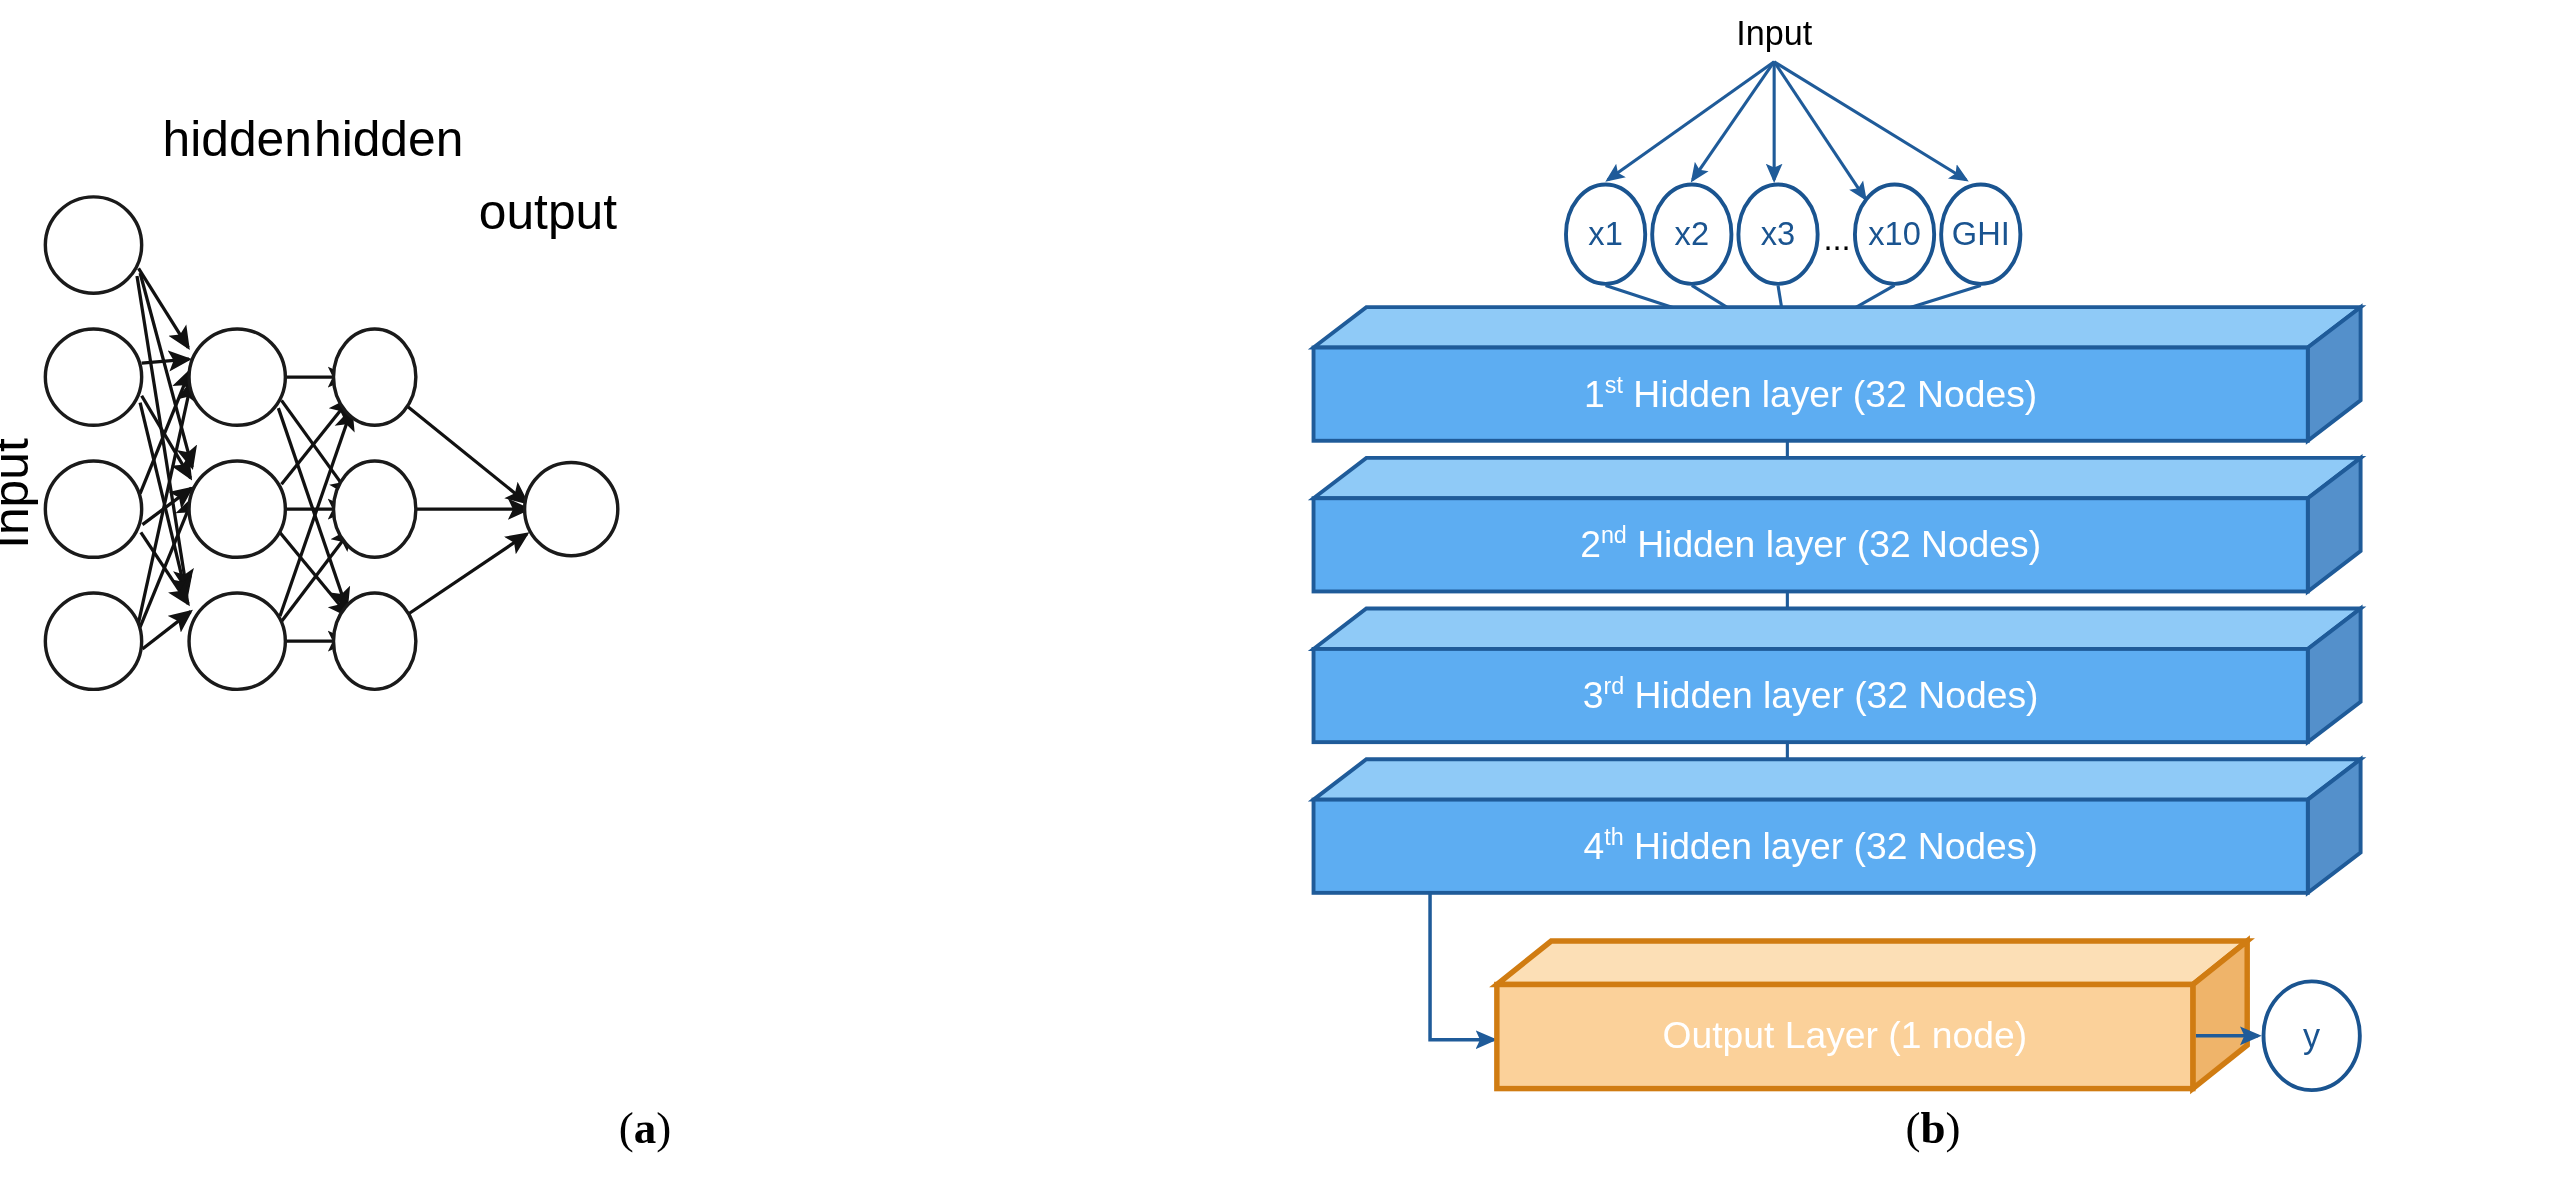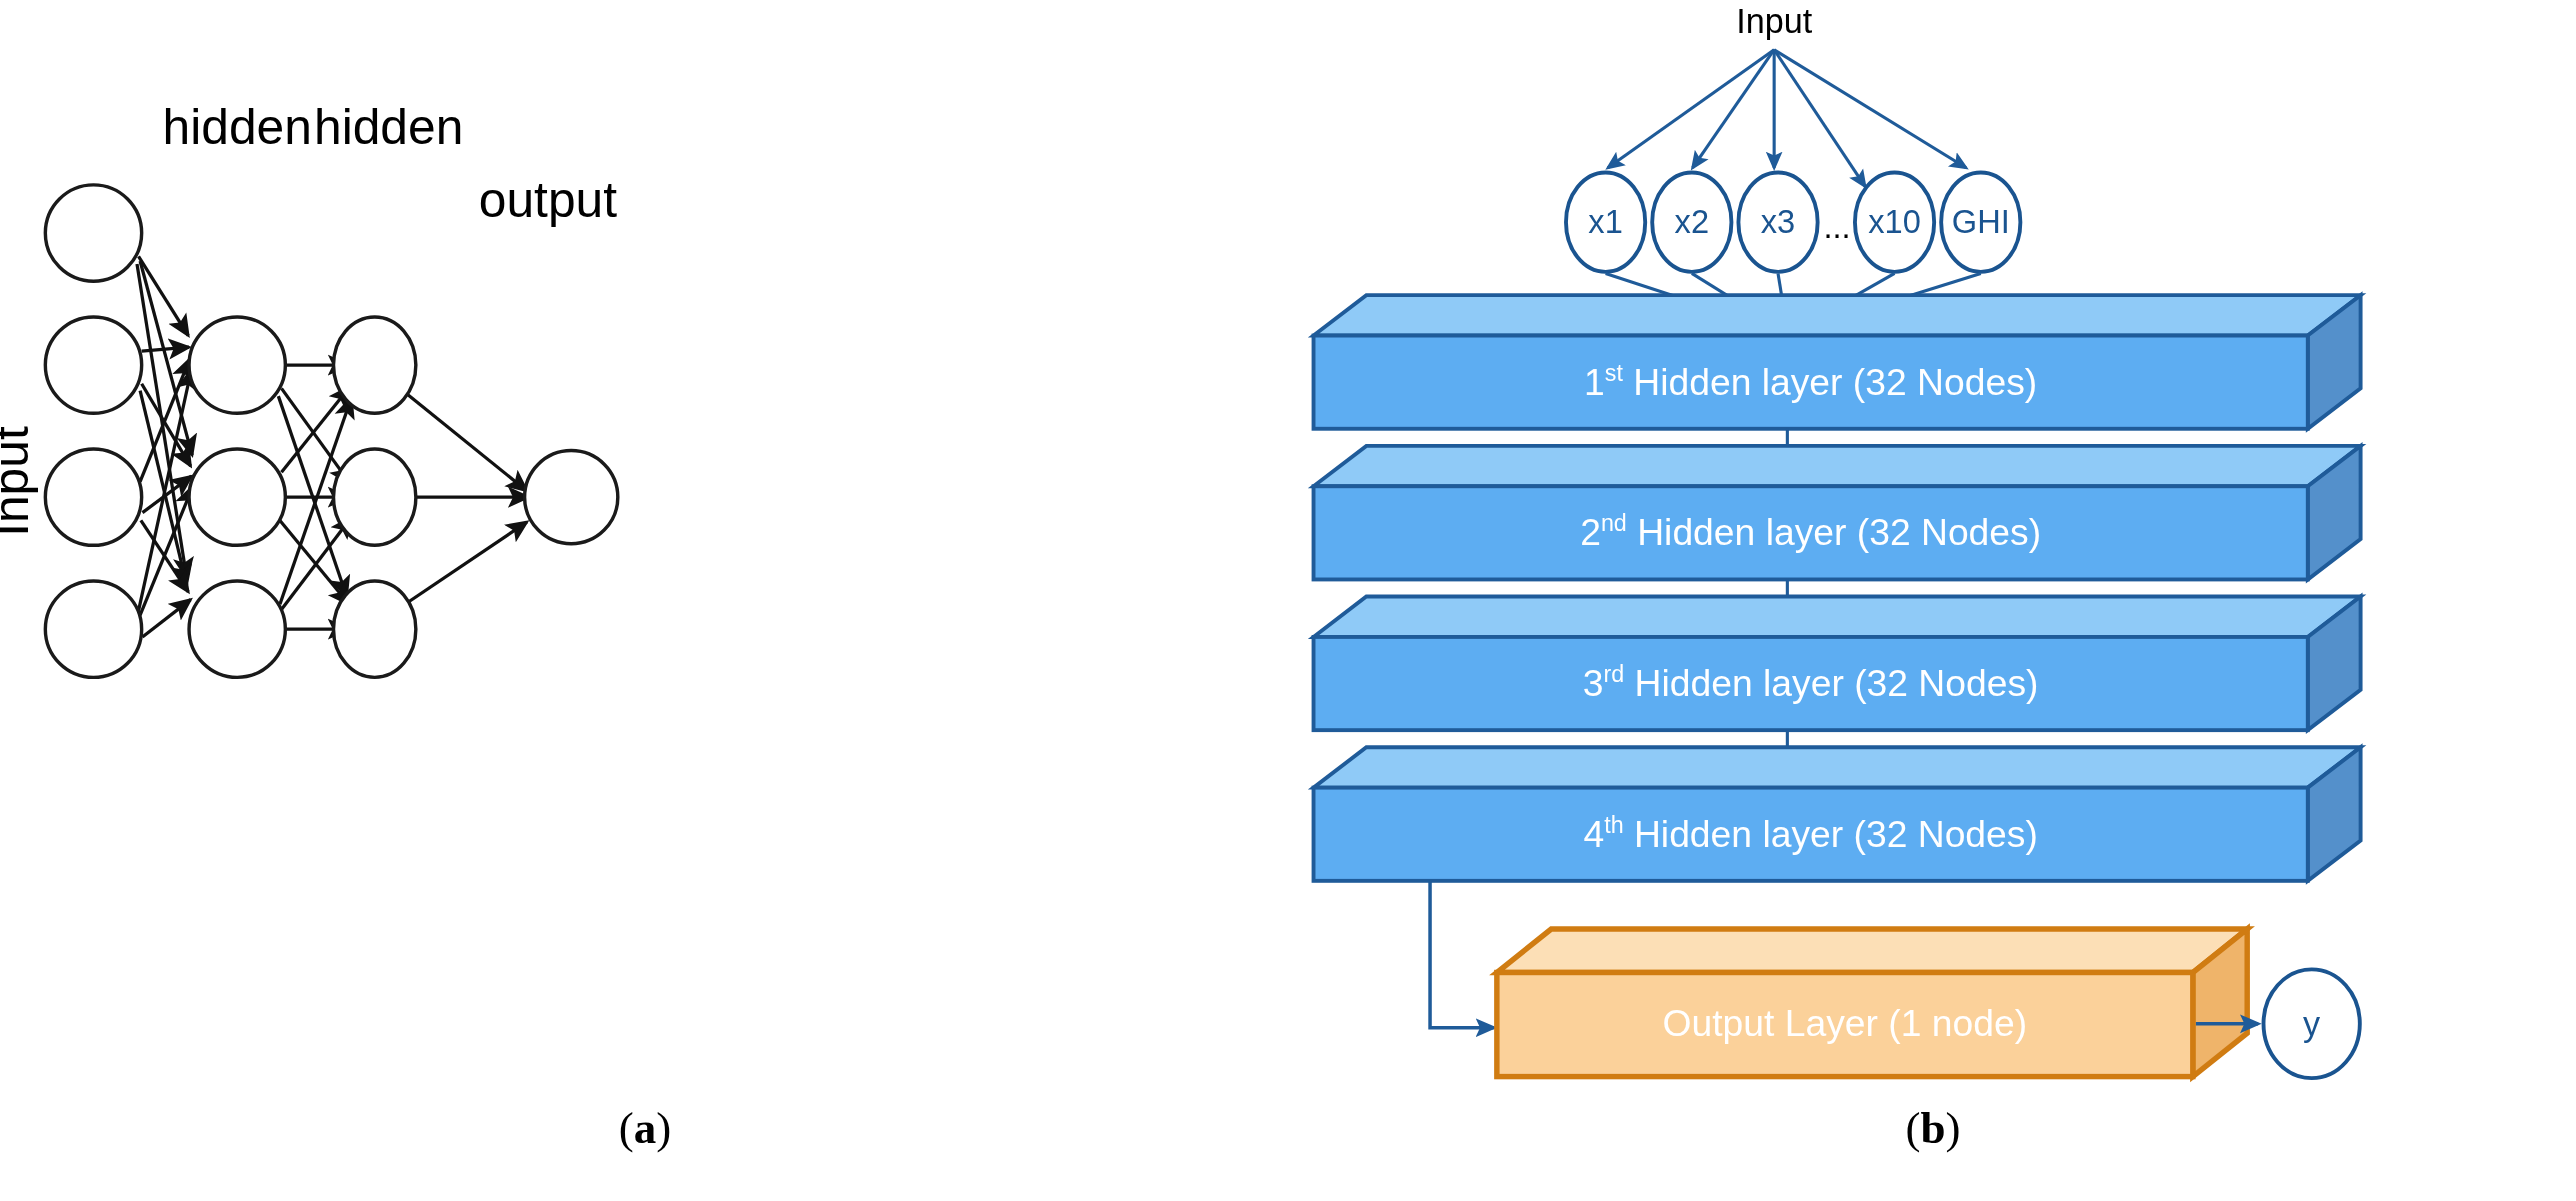--- a/index.html
+++ b/index.html
@@ -2,21 +2,21 @@
 <html style="font-size:12.4px"><head>
 <meta charset="utf-8">
 <style>
   html,body{margin:0;padding:0;background:#ffffff;}
   body{
     width:2576px;height:1201px;
     font-family:"Liberation Sans", sans-serif;
     position:relative;overflow:hidden;
   }
   .figure{position:absolute;inset:0;}
-  .panel{position:absolute;top:0;height:949px;}
+  .panel{position:absolute;top:12px;height:949px;}
   #panel-a{left:0;width:1290px;}
   #panel-b{left:1290px;width:1286px;}
 
   svg{display:block;}
 
   .caption{
     position:absolute;
     font-family:"Liberation Serif", serif;
     font-size:45px;
     color:#000;

